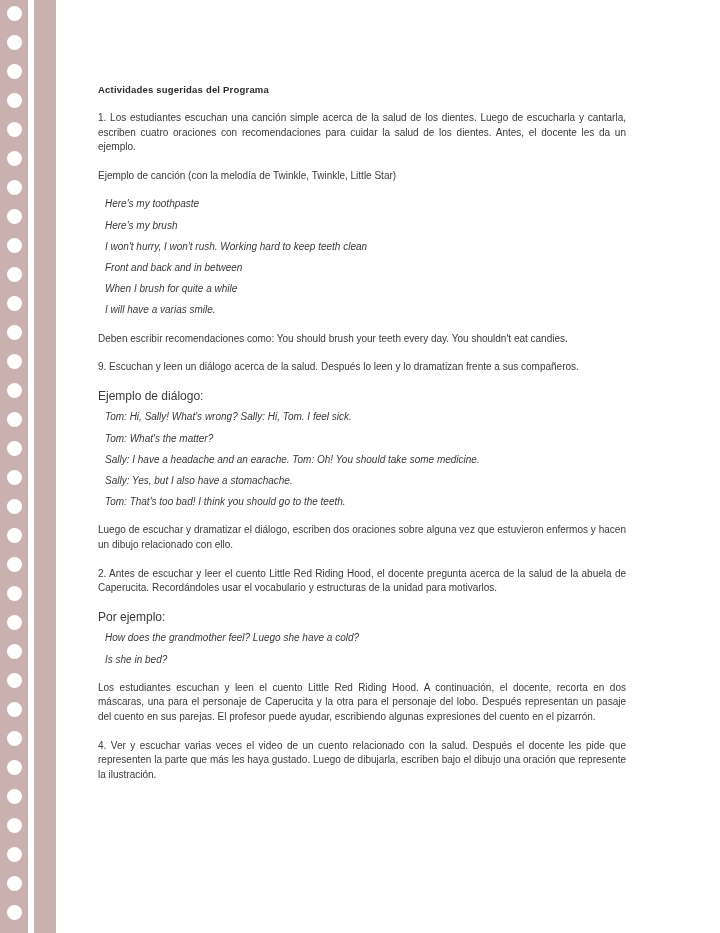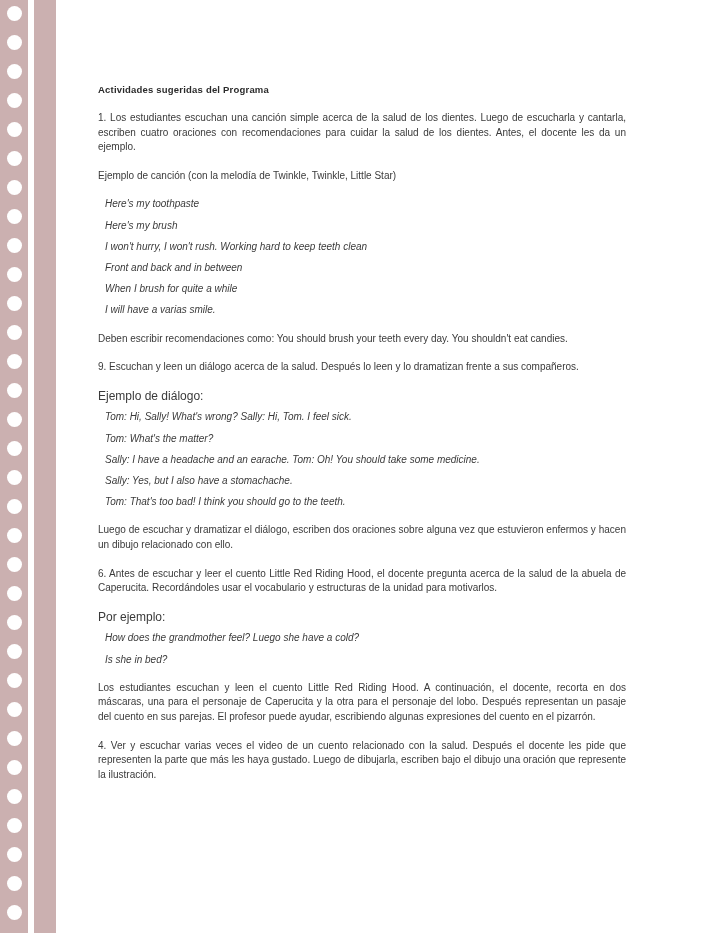--- a/index.html
+++ b/index.html
@@ -221,21 +221,21 @@
       <p class="label">Ejemplo de diálogo:</p>
       <p class="dialog">Tom: Hi, Sally! What's wrong? Sally: Hi, Tom. I feel sick.</p>
       <p class="dialog">Tom: What's the matter?</p>
       <p class="dialog">Sally: I have a headache and an earache. Tom: Oh! You should take some medicine.</p>
       <p class="dialog">Sally: Yes, but I also have a stomachache.</p>
       <p class="dialog">Tom: That's too bad! I think you should go to the teeth.</p>
     </div>
 
     <p class="para">Luego de escuchar y dramatizar el diálogo, escriben dos oraciones sobre alguna vez que estuvieron enfermos y hacen un dibujo relacionado con ello.</p>
 
-    <p class="para"><span>6. Antes de escuchar y leer el cuento </span><span class="it">Little Red Riding Hood</span><span>, el docente pregunta acerca de la salud de la abuela de Caperucita. Recordándoles usar el vocabulario y estructuras de la unidad para motivarlos.</span></p>
+    <p class="para"><span>2. Antes de escuchar y leer el cuento </span><span class="it">Little Red Riding Hood</span><span>, el docente pregunta acerca de la salud de la abuela de Caperucita. Recordándoles usar el vocabulario y estructuras de la unidad para motivarlos.</span></p>
 
     <div class="block">
       <p class="label">Por ejemplo:</p>
       <p class="dialog">How does the grandmother feel? Luego she have a cold?</p>
       <p class="dialog">Is she in bed?</p>
     </div>
 
     <p class="para"><span>Los estudiantes escuchan y leen el cuento </span><span class="it">Little Red Riding Hood</span><span>. A continuación, el docente, recorta en dos máscaras, una para el personaje de Caperucita y la otra para el personaje del lobo. Después representan un pasaje del cuento en sus parejas. El profesor puede ayudar, escribiendo algunas expresiones del cuento en el pizarrón.</span></p>
 
     <p class="para">4. Ver y escuchar varias veces el video de un cuento relacionado con la salud. Después el docente les pide que representen la parte que más les haya gustado. Luego de dibujarla, escriben bajo el dibujo una oración que represente la ilustración.</p>

